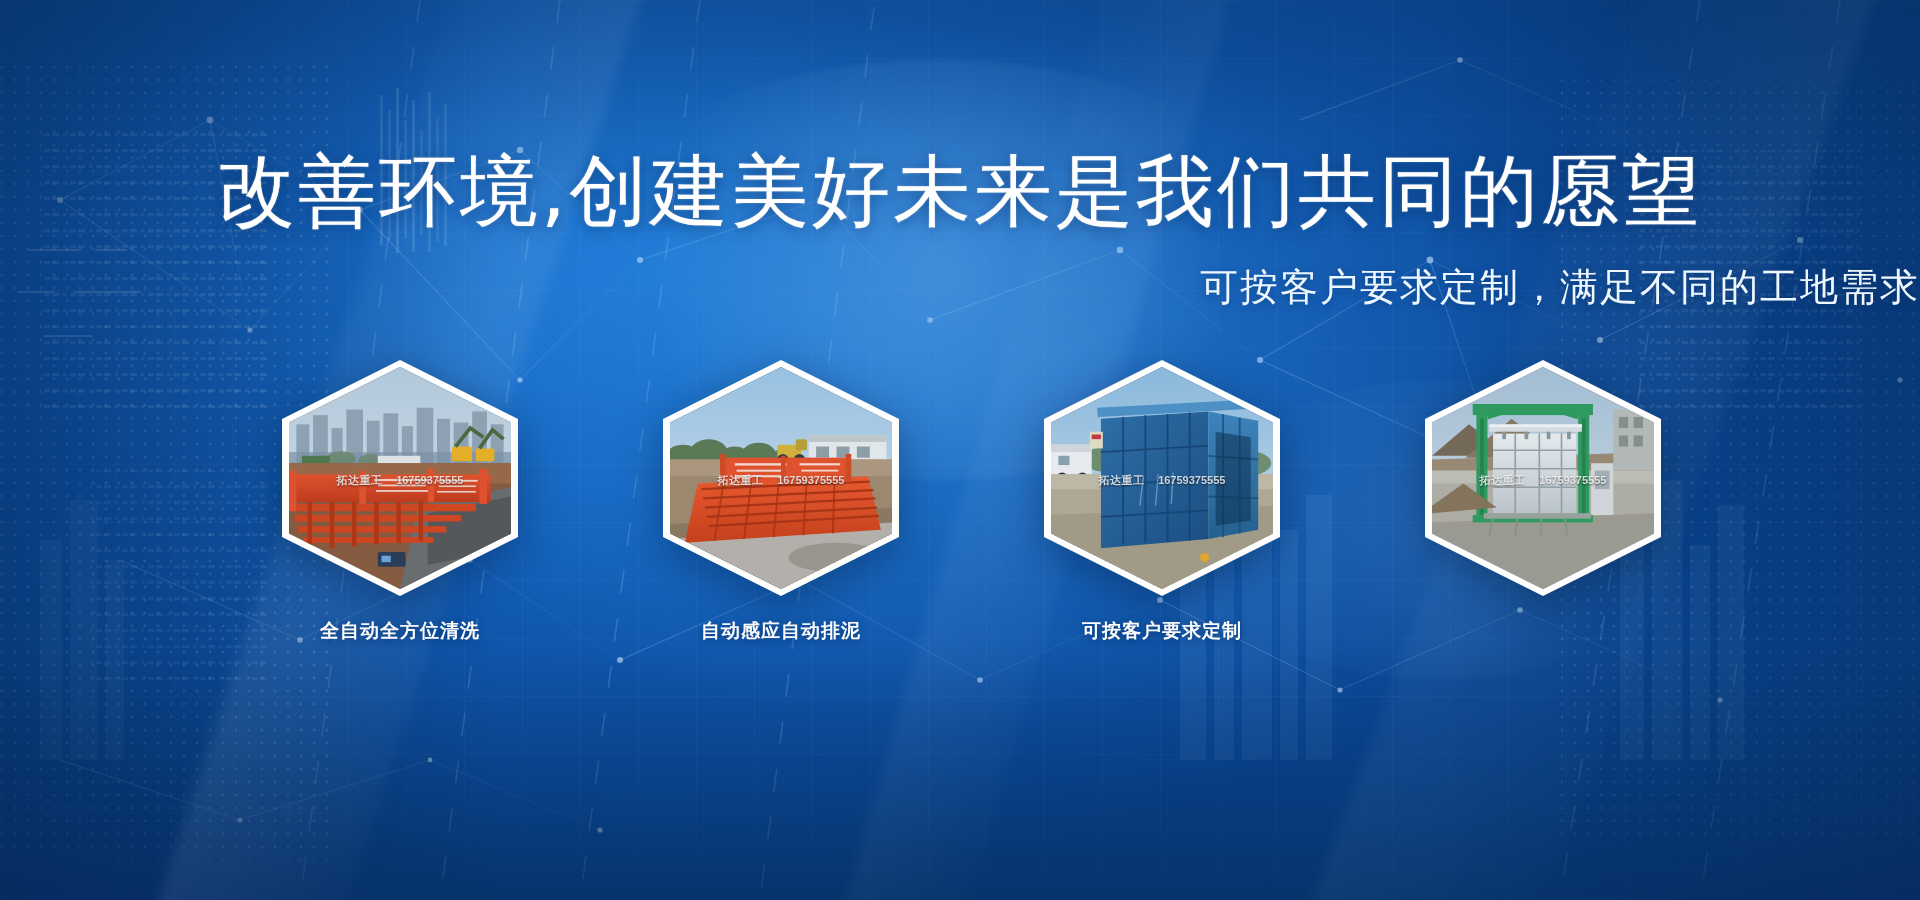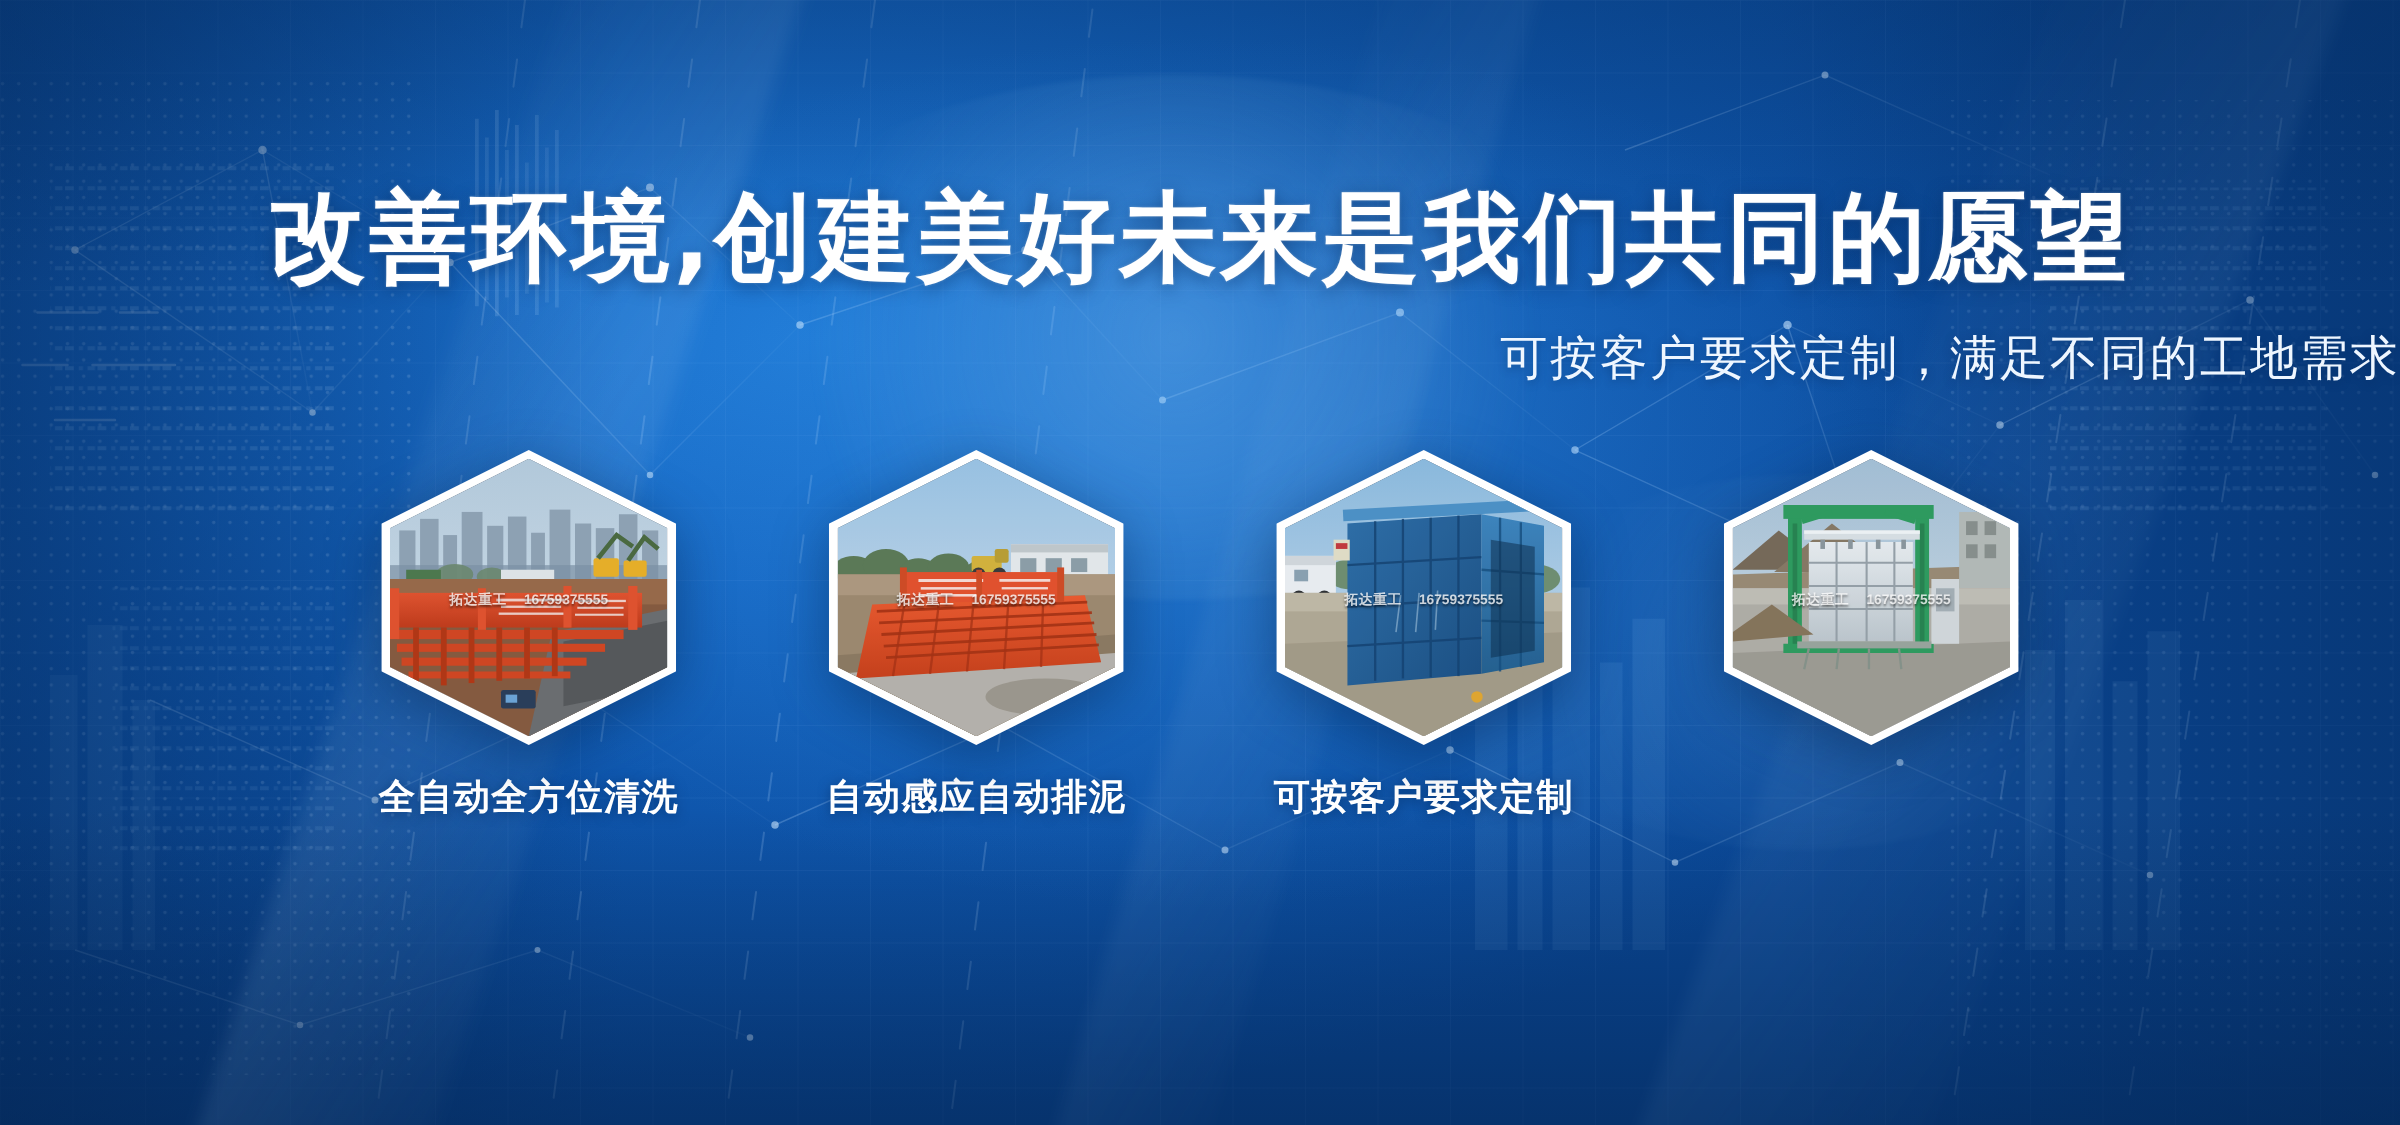--- a/index.html
+++ b/index.html
@@ -45,21 +45,21 @@
   }
 
   
   .content{ position:absolute; inset:0; }
 
   .headline{
     position:absolute; top:152px; left:0; width:100%;
     text-align:center;
     font-size:78px;
     line-height:1;
-    font-weight:700;
+    font-weight:400;
     color:#ffffff;
     letter-spacing:3px;
     font-family:"DejaVu Sans","Liberation Sans",sans-serif;
     text-shadow:0 3px 14px rgba(3,40,92,.55), 0 0 2px rgba(255,255,255,.4);
     white-space:nowrap;
   }
   .subtitle{
     position:absolute; top:268px; left:0; width:100%;
     text-align:right;
     font-size:38px;
@@ -72,21 +72,21 @@
   }
 
   
   .cards{
     position:absolute;
     top:360px; left:0; width:100%;
     display:flex;
     justify-content:center;
     gap:122px;
   }
-  .card{ width:236px; display:flex; flex-direction:column; align-items:center; }
+  .card{ width:236px; display:flex; flex-direction:column; align-items:center;margin-left:23px; }
 
   .hexwrap{
     position:relative;
     width:236px; height:236px;
     filter:drop-shadow(0 10px 22px rgba(2,30,70,.45));
   }
   .hexouter{
     position:absolute; inset:0;
     background:#ffffff;
     clip-path:polygon(50% 0%, 100% 25%, 100% 75%, 50% 100%, 0% 75%, 0% 25%);
@@ -111,21 +111,21 @@
     font-weight:700;
     letter-spacing:.5px;
     text-shadow:0 1px 2px rgba(0,0,0,.55);
     white-space:nowrap;
     pointer-events:none;
   }
   .watermark .wm-phone{ margin-left:10px; letter-spacing:0px; }
 
   .caption{
     margin-top:22px;
-    font-size:29px;
+    font-size:19px;
     font-weight:900;
     color:#ffffff;
     letter-spacing:1px;
     white-space:nowrap;
     font-family:"DejaVu Sans","Liberation Sans",sans-serif;
     text-shadow:0 2px 9px rgba(3,40,92,.6);
   }
 </style>
 </head>
 <body>

